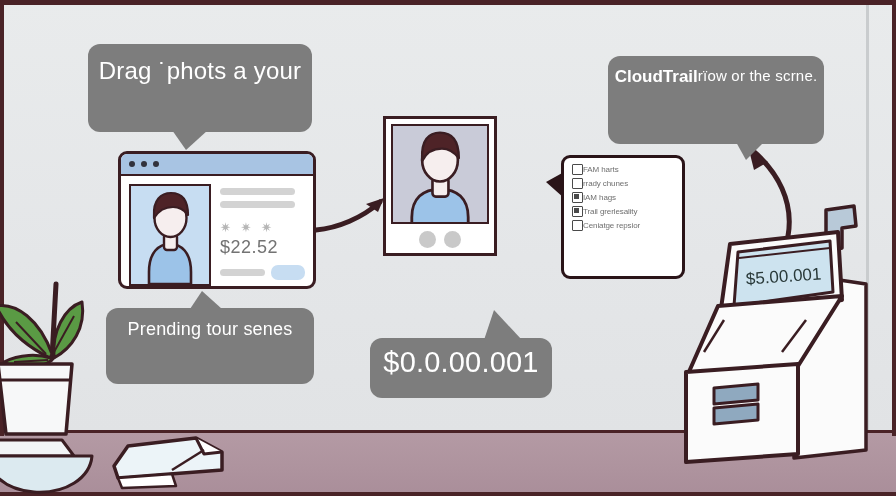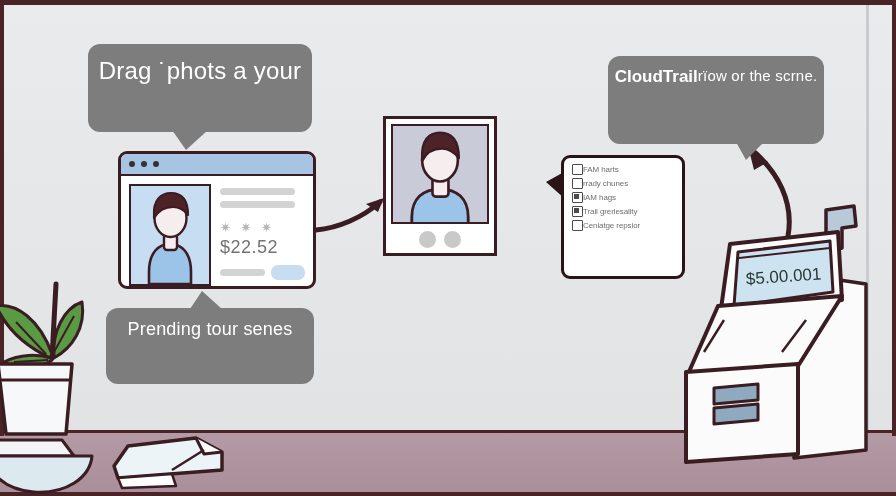--- a/index.html
+++ b/index.html
@@ -516,14 +516,18 @@
     <span class="title">CloudTrail</span>
     <span class="line">rïow or the scrne.</span>
     <span class="tail"></span>
   </div>
 
   <div class="bubble" id="bubble-prending">
     <span class="line">Prending tour senes</span>
     <span class="tail"></span>
   </div>
 
+  <div class="bubble" id="bubble-price">
+    <span class="line">$0.0.00.001</span>
+    <span class="tail"></span>
+  </div>
 
 </div>
 
 </body></html>

